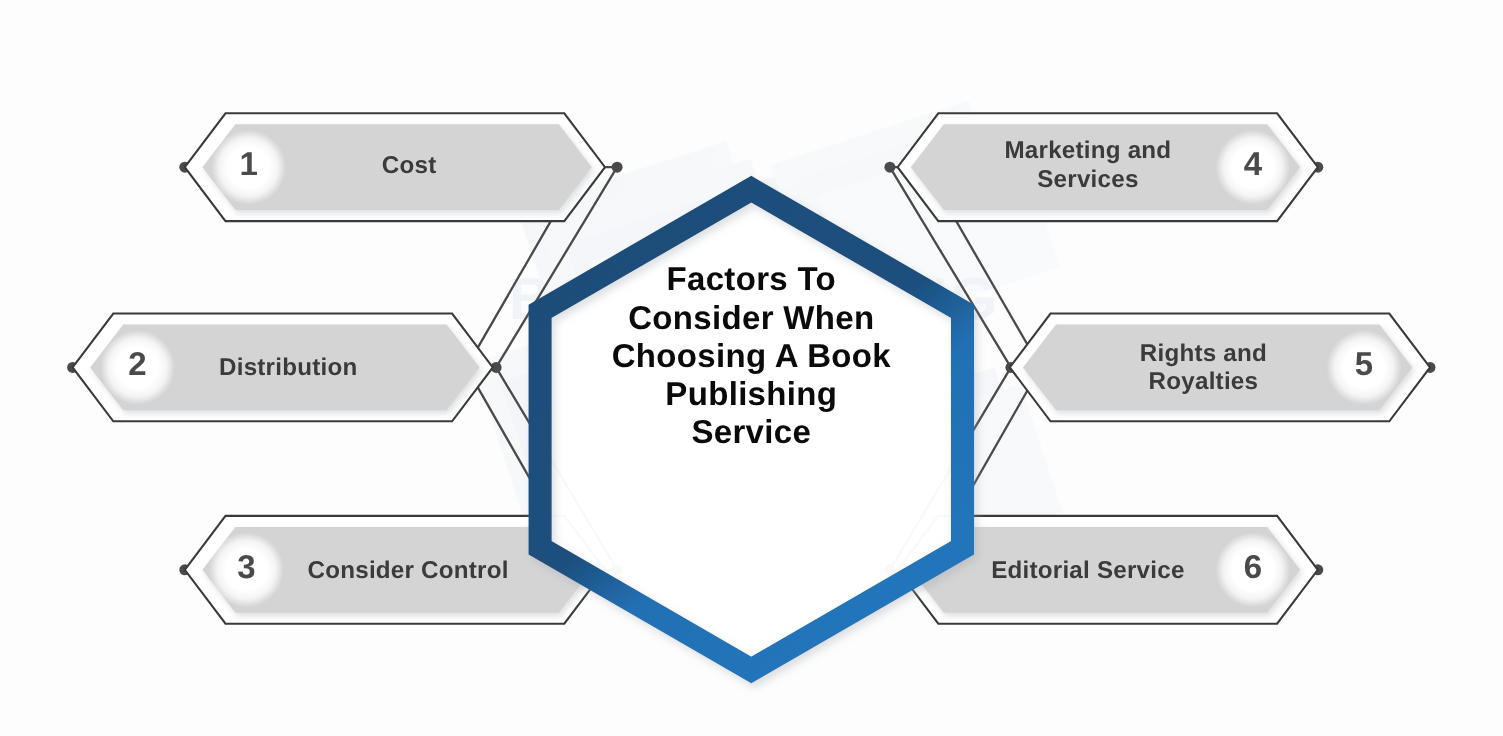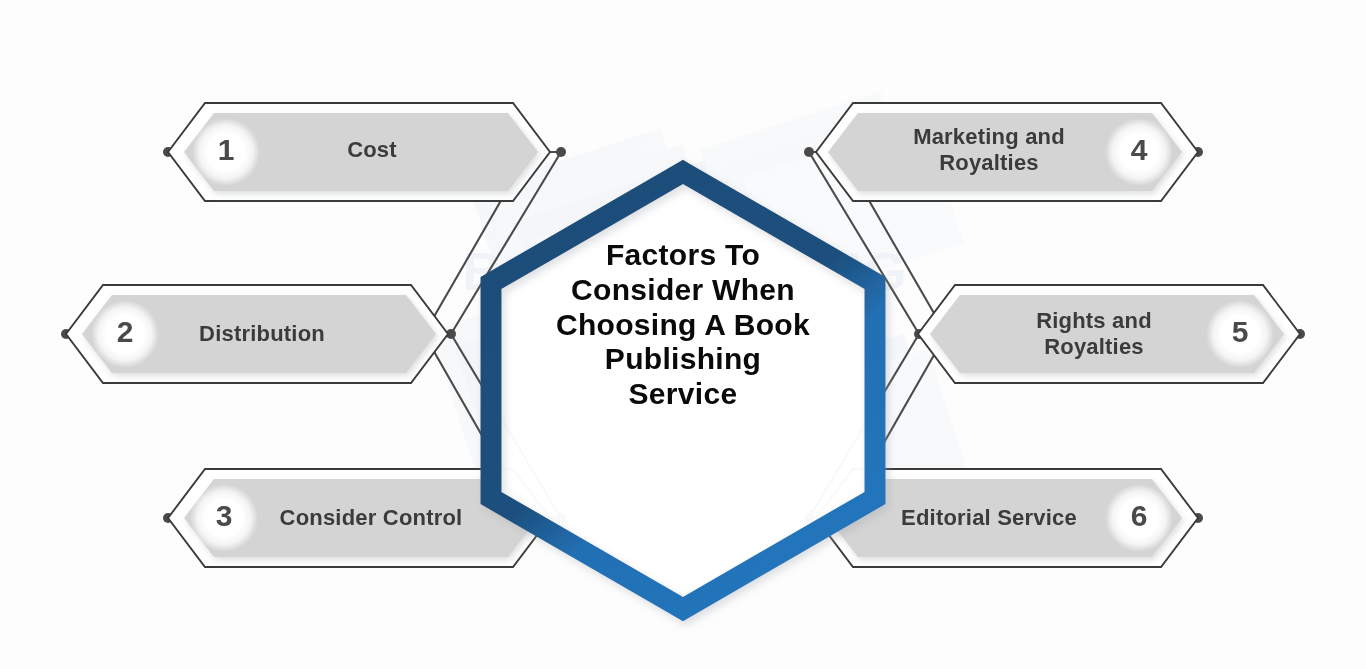--- a/index.html
+++ b/index.html
@@ -215,21 +215,21 @@
   <div class="item-num" style="left:105px;top:317px;width:40px;font-size:30px;">2</div>
   <div class="item-label" style="left:162px;top:321px;width:200px;font-size:22px;">Distribution</div>
   <div class="hit" style="left:66px;top:285px;width:382px;height:98px;"></div>
 
   <div class="item-num" style="left:204px;top:501px;width:40px;font-size:30px;">3</div>
   <div class="item-label" style="left:262px;top:505px;width:218px;font-size:22px;">Consider Control</div>
   <div class="hit" style="left:168px;top:469px;width:382px;height:98px;"></div>
 
   <div class="item-num" style="left:1119px;top:135px;width:40px;font-size:30px;">4</div>
   <div class="item-label" style="left:878px;top:124px;width:222px;font-size:22px;">Marketing and
-Royalties</div>
+Services</div>
   <div class="hit" style="left:816px;top:103px;width:382px;height:98px;"></div>
 
   <div class="item-num" style="left:1220px;top:317px;width:40px;font-size:30px;">5</div>
   <div class="item-label" style="left:985px;top:308px;width:218px;font-size:22px;">Rights and
 Royalties</div>
   <div class="hit" style="left:918px;top:285px;width:382px;height:98px;"></div>
 
   <div class="item-num" style="left:1119px;top:501px;width:40px;font-size:30px;">6</div>
   <div class="item-label" style="left:878px;top:505px;width:222px;font-size:22px;">Editorial Service</div>
   <div class="hit" style="left:816px;top:469px;width:382px;height:98px;"></div>

